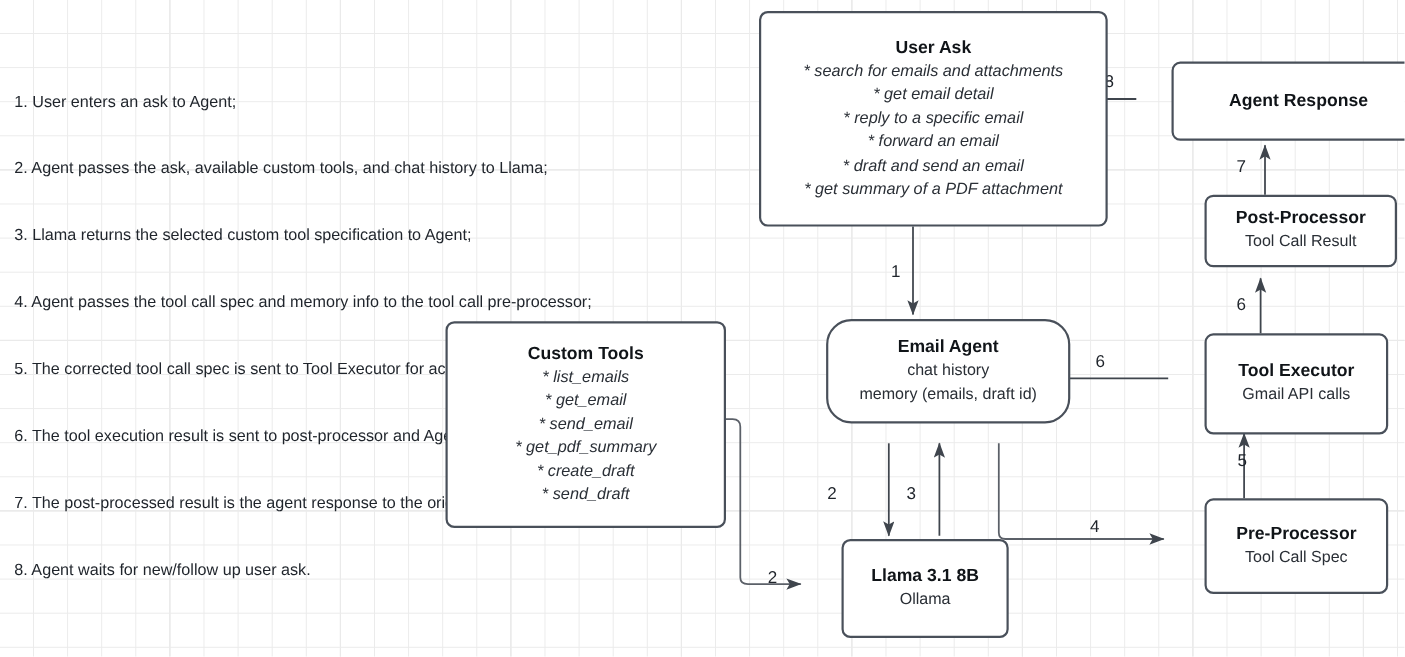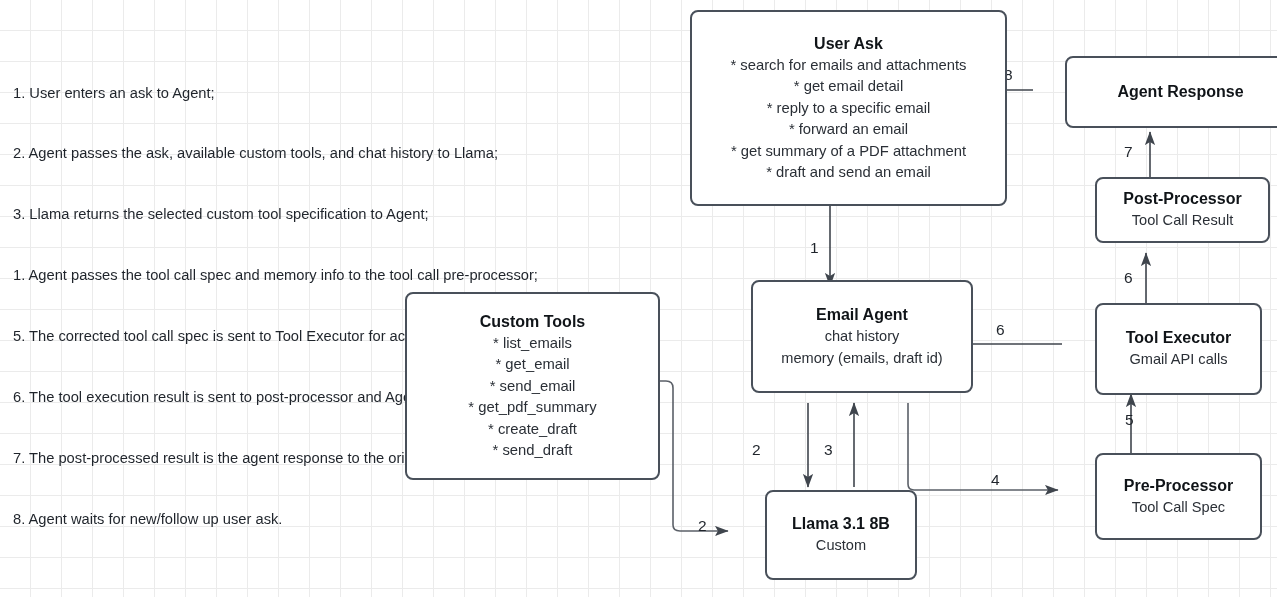--- a/index.html
+++ b/index.html
@@ -63,20 +63,21 @@
   }
   .node .sub {
     font-size: 14.6px;
     line-height: 21.5px;
     color: #2a2f36;
   }
   .node .bullets {
     font-size: 14.8px;
     line-height: 21.5px;
     color: #2a2f36;
+    font-style: italic;
   }
 
   
   #edges {
     position: absolute;
     left: 0; top: 0;
     width: 1277px;
     height: 597px;
     pointer-events: none;
   }
@@ -96,21 +97,21 @@
 </style>
 </head>
 <body>
 
 <div id="canvas">
 
   <div id="legend">
     <div>1. User enters an ask to Agent;</div>
     <div>2. Agent passes the ask, available custom tools, and chat history to Llama;</div>
     <div>3. Llama returns the selected custom tool specification to Agent;</div>
-    <div>1. Agent passes the tool call spec and memory info to the tool call pre-processor;</div>
+    <div>4. Agent passes the tool call spec and memory info to the tool call pre-processor;</div>
     <div>5. The corrected tool call spec is sent to Tool Executor for actual execution;</div>
     <div>6. The tool execution result is sent to post-processor and Agent for memory update;</div>
     <div>7. The post-processed result is the agent response to the original user ask;</div>
     <div>8. Agent waits for new/follow up user ask.</div>
   </div>
 
   <svg id="edges" viewBox="0 0 1277 597">
     <defs>
       <marker id="ah" markerWidth="9" markerHeight="9" refX="8.2" refY="3.2" orient="auto" markerUnits="strokeWidth">
         <path d="M0,0 L8.6,3.2 L0,6.4 L1.9,3.2 z" fill="#3f454d"></path>
@@ -148,22 +149,22 @@
   <div class="edgelabel" style="left:996px; top:322px;">6</div>
   <div class="edgelabel" style="left:1124px; top:144px;">7</div>
   <div class="edgelabel" style="left:1004px; top:67px;">8</div>
 
   <div class="node" style="left:658px; top:10px; width:317px; height:196px;">
     <div class="title">User Ask</div>
     <div class="bullets">* search for emails and attachments</div>
     <div class="bullets">* get email detail</div>
     <div class="bullets">* reply to a specific email</div>
     <div class="bullets">* forward an email</div>
+    <div class="bullets">* draft and send an email</div>
     <div class="bullets">* get summary of a PDF attachment</div>
-    <div class="bullets">* draft and send an email</div>
   </div>
 
   <div class="node" style="left:1033px; top:56px; width:231px; height:72px;">
     <div class="title">Agent Response</div>
   </div>
 
   <div class="node" style="left:1063px; top:177px; width:175px; height:66px;">
     <div class="title">Post-Processor</div>
     <div class="sub">Tool Call Result</div>
   </div>
@@ -171,34 +172,34 @@
   <div class="node" style="left:1063px; top:303px; width:167px; height:92px;">
     <div class="title">Tool Executor</div>
     <div class="sub">Gmail API calls</div>
   </div>
 
   <div class="node" style="left:1063px; top:453px; width:167px; height:87px;">
     <div class="title">Pre-Processor</div>
     <div class="sub">Tool Call Spec</div>
   </div>
 
-  <div class="node" style="left:719px; top:280px; width:222px; height:113px;">
+  <div class="node" style="left:719px; top:290px; width:222px; height:95px;border-radius:23px;">
     <div class="title">Email Agent</div>
     <div class="sub">chat history</div>
     <div class="sub">memory (emails, draft id)</div>
   </div>
 
   <div class="node" style="left:373px; top:292px; width:255px; height:188px;">
     <div class="title">Custom Tools</div>
     <div class="bullets">* list_emails</div>
     <div class="bullets">* get_email</div>
     <div class="bullets">* send_email</div>
     <div class="bullets">* get_pdf_summary</div>
     <div class="bullets">* create_draft</div>
     <div class="bullets">* send_draft</div>
   </div>
 
   <div class="node" style="left:733px; top:490px; width:152px; height:90px;">
     <div class="title">Llama 3.1 8B</div>
-    <div class="sub">Custom</div>
+    <div class="sub">Ollama</div>
   </div>
 
 </div>
 
 </body></html>

